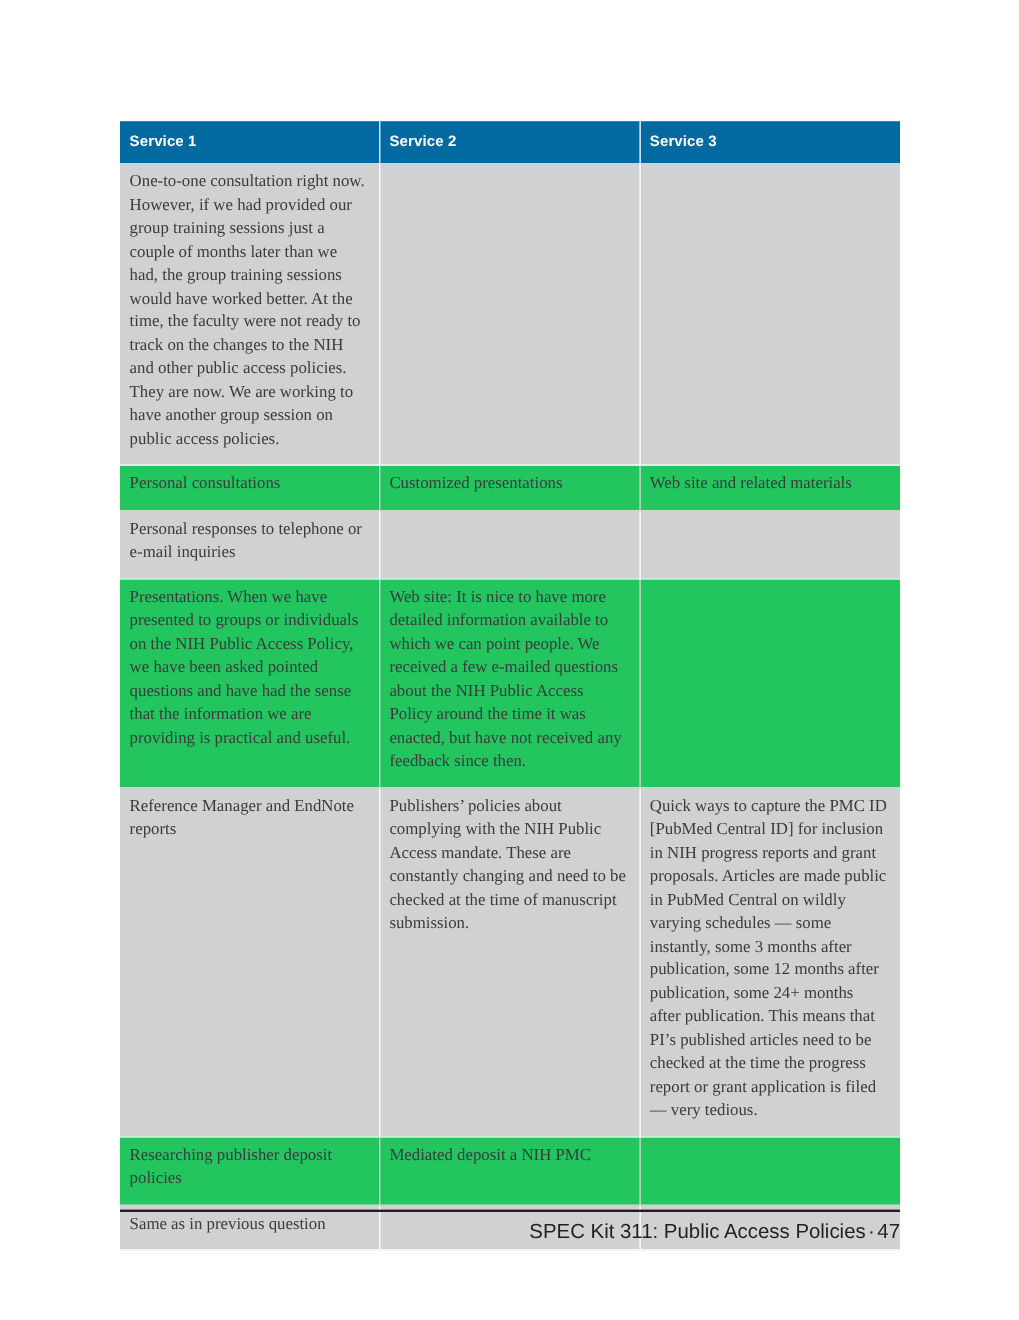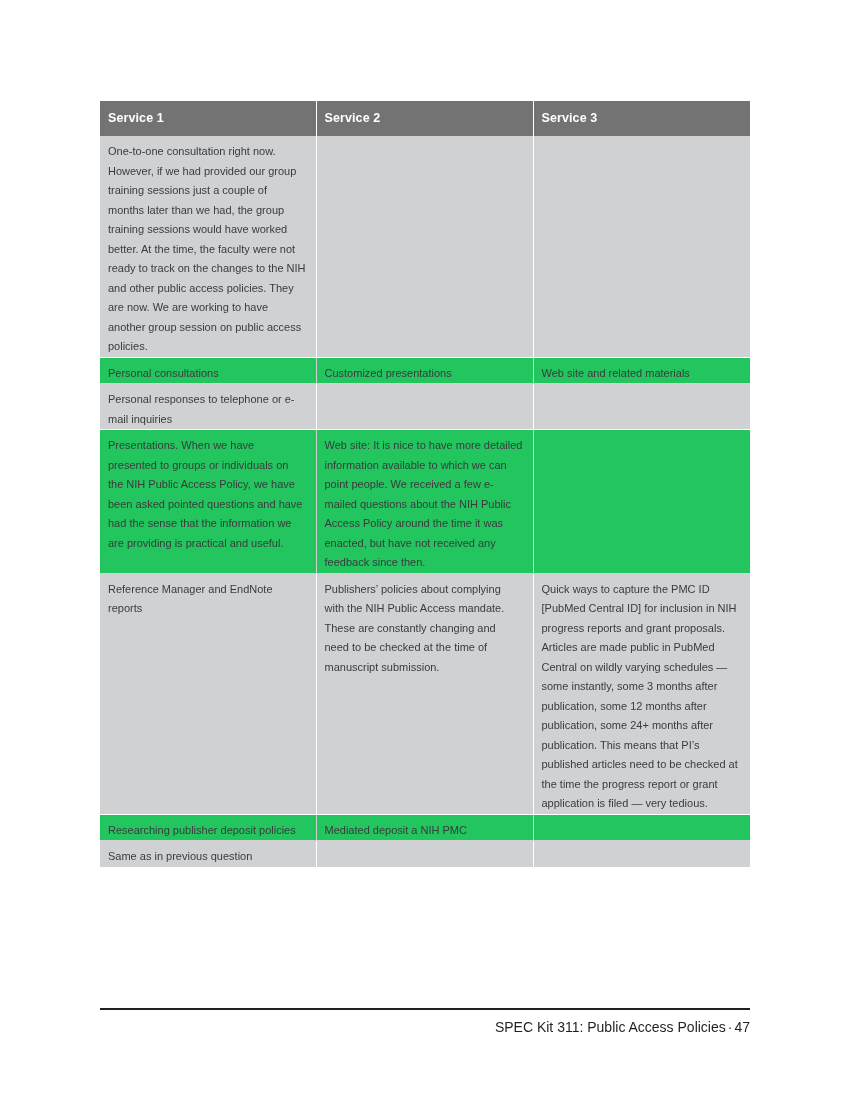--- a/index.html
+++ b/index.html
@@ -30,42 +30,43 @@
     width: 650px;
     border-collapse: collapse;
     table-layout: fixed;
     background: #ffffff;
   }
   table.survey col.c1 { width: 216px; }
   table.survey col.c2 { width: 217px; }
   table.survey col.c3 { width: 217px; }
 
   table.survey thead th {
-    background: #737373;
+    background: #0369a1;
     color: #ffffff;
     font-size: 12.5px;
     font-weight: bold;
     text-align: left;
     padding: 9px 8px 10px 8px;
     line-height: 16px;
     border-right: 1.5px solid #ffffff;
     vertical-align: middle;
     letter-spacing: 0.1px;
   }
   table.survey thead th:last-child { border-right: none; }
 
   table.survey td {
-    font-size: 11px;
+    font-size: 14px;
     line-height: 19.5px;
     color: #3b3b3d;
     vertical-align: top;
-    padding: 6px 10px 0 8px;
+    padding: 6px 10px 11px 8px;
     border-right: 1px solid #ffffff;
     border-bottom: 1px solid #ffffff;
     word-wrap: break-word;
+    font-family: Liberation Serif, serif;
   }
   table.survey td:last-child { border-right: none; }
 
   table.survey tr.shade td { background: #d0d1d3; }
   table.survey tr.plain td { background: #22c55e; }
   table.survey tr.plain td {
     border-right: 1px solid #d0d1d3;
     border-bottom: 1px solid #d0d1d3;
     border-top: 1px solid #d0d1d3;
   }
@@ -78,21 +79,21 @@
     width: 650px;
     height: 1.6px;
     background: #231f20;
   }
   .footer-text {
     position: absolute;
     left: 100px;
     top: 1019px;
     width: 650px;
     text-align: right;
-    font-size: 14px;
+    font-size: 17px;
     line-height: 16px;
     color: #231f20;
     white-space: nowrap;
   }
   .footer-text .sep { padding: 0 2px; }
 </style>
 </head>
 <body>
 
 <div class="page">

